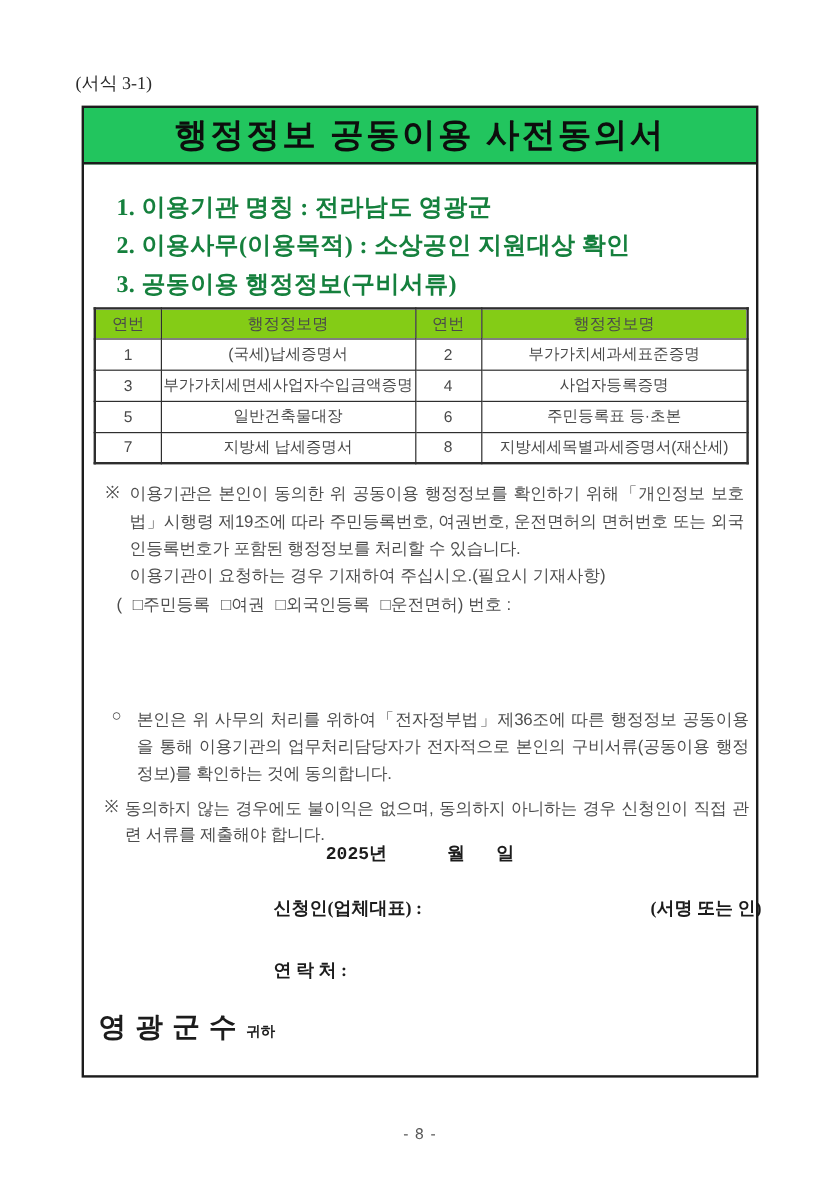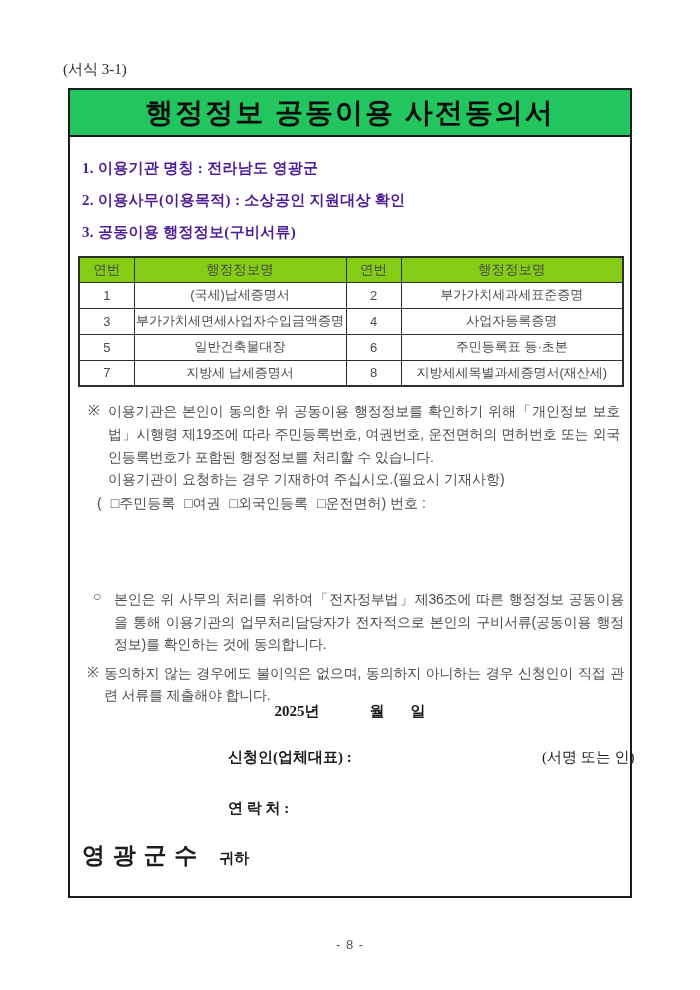--- a/index.html
+++ b/index.html
@@ -15,23 +15,23 @@
   .doc-box {
     position:absolute; left:68px; top:88px; width:564px; height:810px;
     border:2px solid #1c1c1c; background:#ffffff;
   }
   .doc-title {
     height:47px; background:#22c55e; border-bottom:2px solid #1c1c1c;
     display:flex; align-items:center; justify-content:center;
     font-weight:bold; font-size:28px; letter-spacing:2px; color:#0d0d0d;
   }
   .item {
-    position:absolute; left:12px;
+    position:absolute; left:27px;
     font-family:"Liberation Serif", serif; font-weight:bold;
-    font-size:15px; color:#4c1d95; letter-spacing:0.3px; white-space:nowrap;
+    font-size:20px; color:#15803d; letter-spacing:0.3px; white-space:nowrap;
   }
   .item1 { top:69px; } .item2 { top:101px; } .item3 { top:133px; }
   .info-table {
     position:absolute; left:8px; top:166px; width:546px;
     border-collapse:collapse; font-size:13px; color:#4a4a4a;
     text-align:center; table-layout:fixed;
   }
   .info-table th, .info-table td { border:1px solid #2e2e2e; white-space:nowrap; overflow:hidden; }
   .info-table { border:2px solid #2e2e2e; }
   .info-table th { background:#84cc16; font-weight:normal; height:25px; font-size:13.5px; }
@@ -55,43 +55,43 @@
     position:absolute; left:44px; top:498px; width:510px;
     font-size:14px; color:#4d4d4d; line-height:22.5px; text-align:justify; letter-spacing:-0.2px;
   }
   .disclaimer-marker { position:absolute; left:17px; top:572px; font-size:14px; color:#4d4d4d; }
   .disclaimer-text {
     position:absolute; left:34px; top:572px; width:520px;
     font-size:14px; color:#4d4d4d; line-height:22px; text-align:justify; letter-spacing:-0.2px;
   }
   .date-line {
     position:absolute; left:0; top:612px; width:100%; text-align:center;
-    font-family:Liberation Serif, serif; font-weight:bold; font-size:15px; color:#1c1c1c;
+    font-family:Liberation Mono, monospace; font-weight:bold; font-size:15px; color:#1c1c1c;
   }
   .date-month { margin-left:50px; }
   .date-day { margin-left:26px; }
   .sig-label {
     position:absolute; left:158px; width:210px; 
     font-family:"Liberation Serif", serif; font-weight:bold; font-size:15px; color:#1c1c1c;
     white-space:nowrap;
   }
   .sig-row1 { top:658px; } .sig-row2 { top:684px; } .sig-row3 { top:709px; }
   .sign-note {
     position:absolute; left:472px; top:658px;
-    font-family:"Liberation Serif", serif; font-weight:normal; font-size:15px; color:#1c1c1c;
+    font-family:"Liberation Serif", serif; font-weight:bold; font-size:15px; color:#1c1c1c;
     white-space:nowrap;
   }
   .recipient { position:absolute; left:12px; top:750px; white-space:nowrap; }
   .recipient-name {
     font-family:"Liberation Serif", serif; font-weight:bold;
     font-size:23px; color:#1c1c1c; letter-spacing:1px;text-align:right;
   }
   .recipient-suffix {
     font-family:Liberation Mono, monospace; font-weight:bold;
-    font-size:15px; color:#1c1c1c; margin-left:21px;
+    font-size:12px; color:#1c1c1c; margin-left:7px;
   }
   .page-number {
     position:absolute; left:0; top:937px; width:100%; text-align:center;
     font-size:13px; color:#555555; letter-spacing:1px;
   }
 </style>
 </head>
 <body>
 
 <div class="page">

